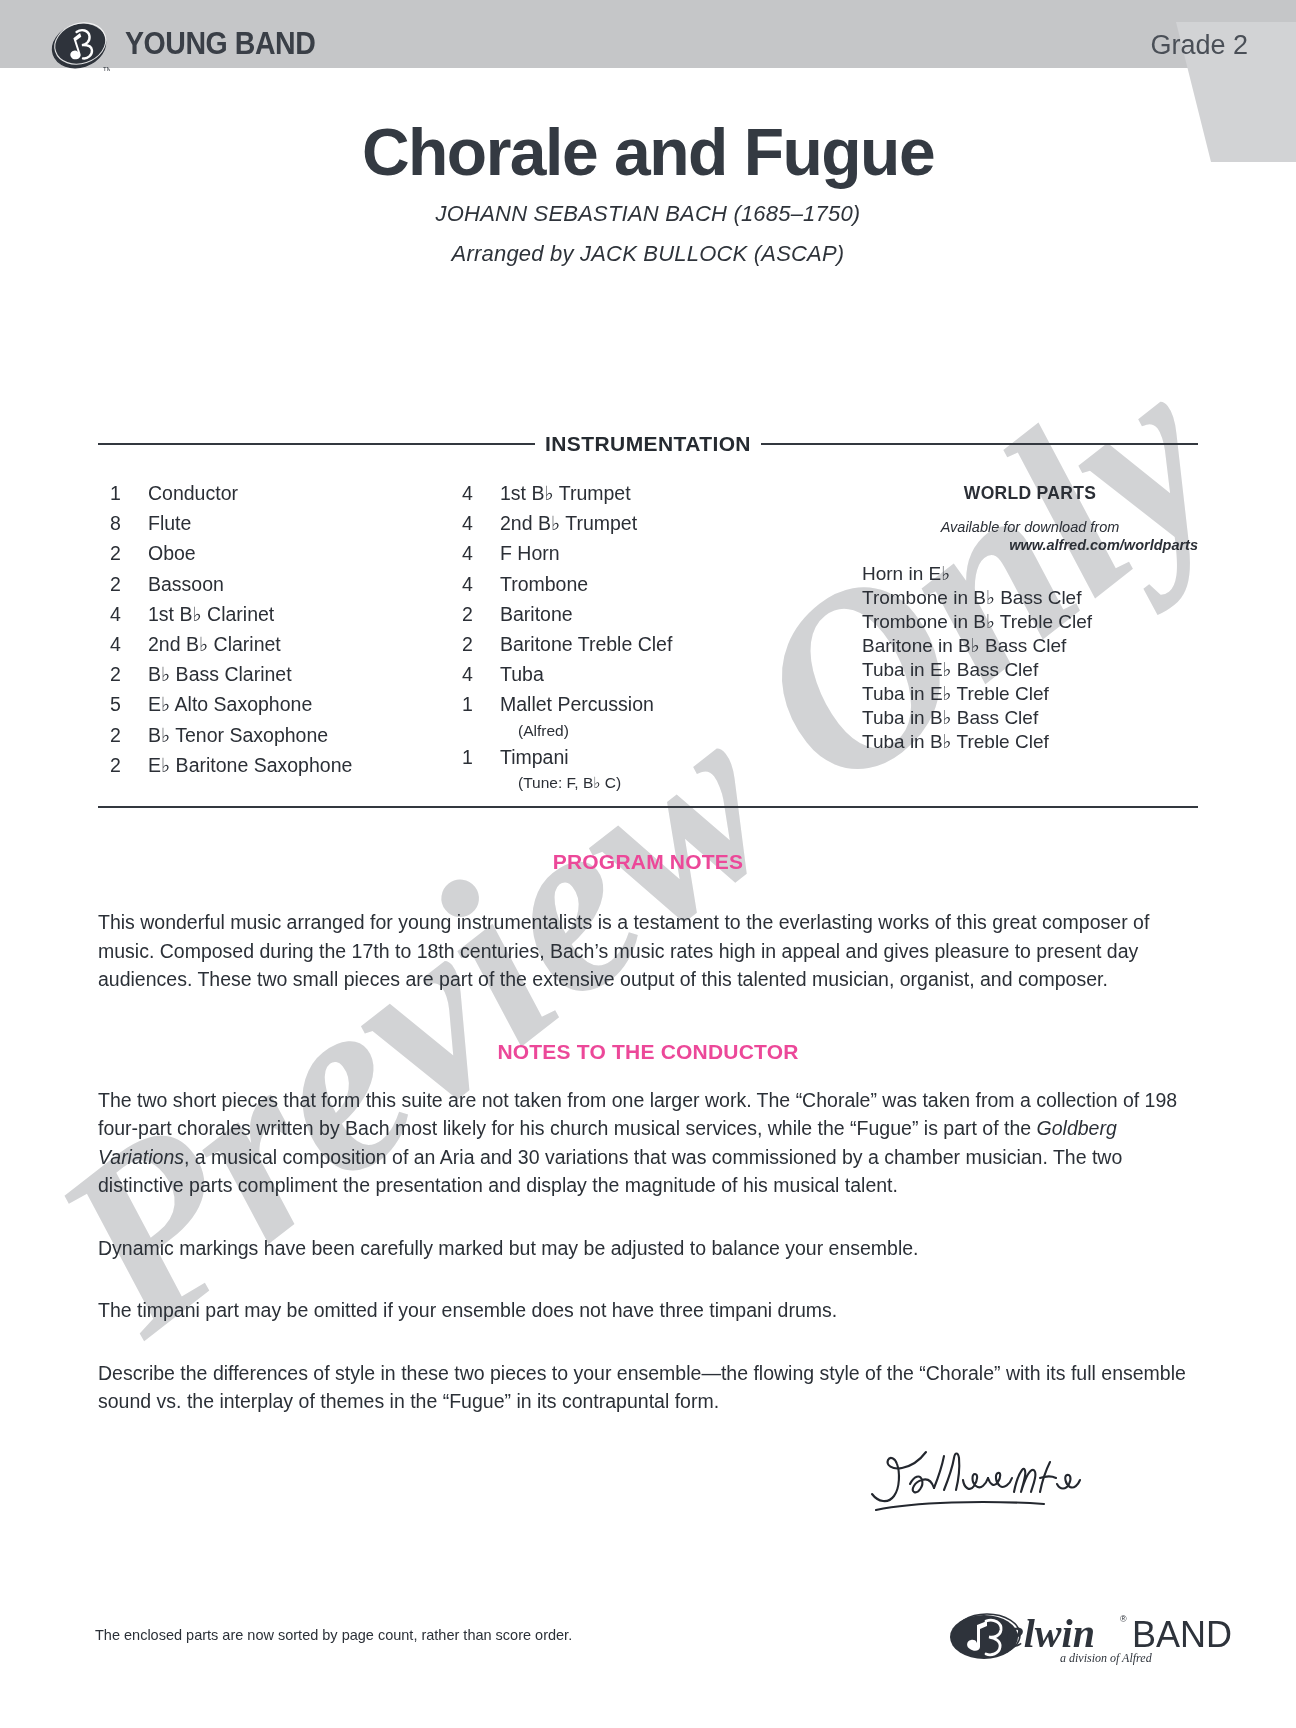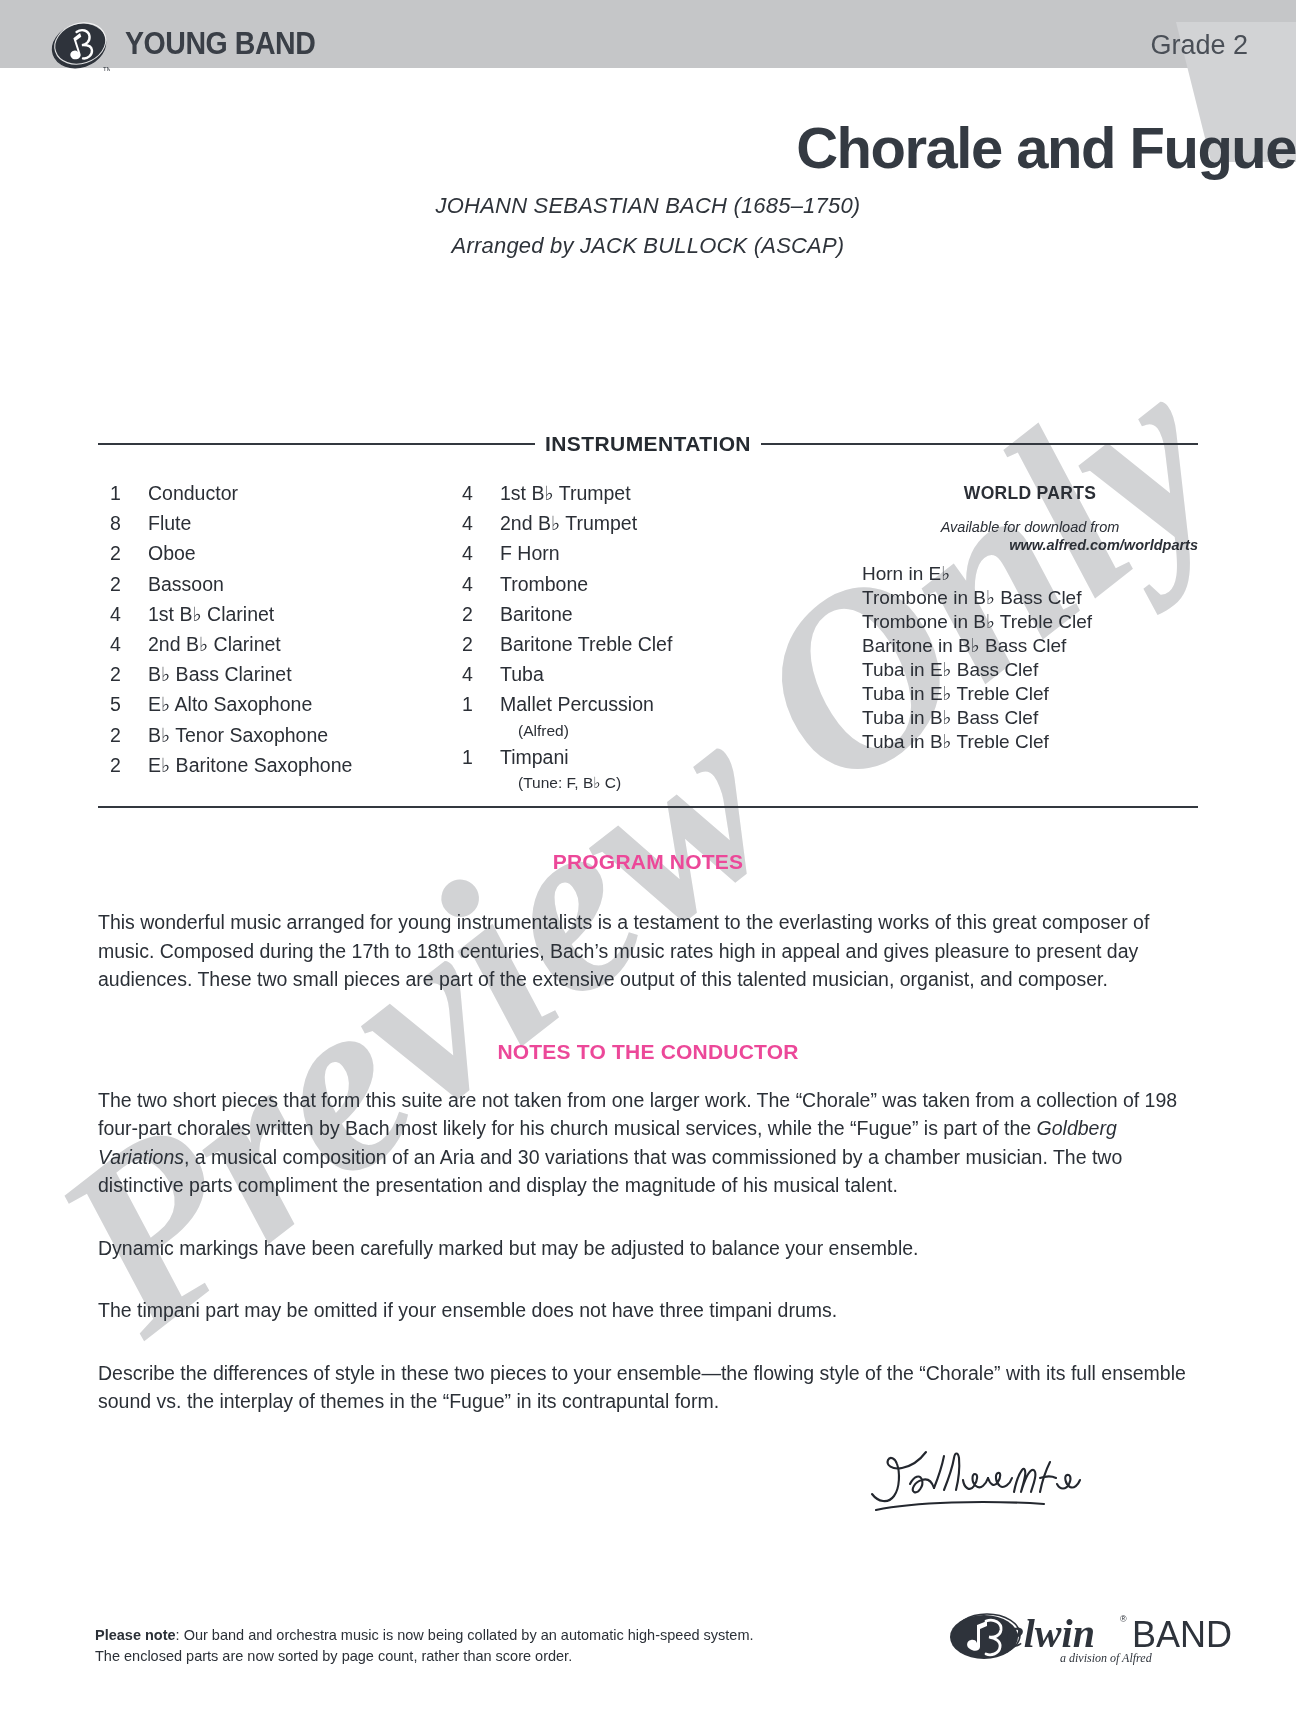--- a/index.html
+++ b/index.html
@@ -76,27 +76,26 @@
 
   
   #title-block {
     position: absolute;
     left: 0; top: 118px;
     width: 1296px;
     text-align: center;
     z-index: 6;
   }
   #work-title {
-    font-size: 58px;
+    font-size: 66px;
     font-weight: 700;
     letter-spacing: -1.5px;
     color: #343a42;
     line-height: 1.05;
     font-family: "Liberation Sans", sans-serif;
-    text-align: right;
   }
   #composer-line, #arranger-line {
     font-style: italic;
     font-size: 22px;
     color: #2e333a;
     margin-top: 14px;
     letter-spacing: 0.2px;
   }
   #arranger-line { }
 
@@ -404,21 +403,20 @@
     <path d="M124 38 C126 44 130 48 134 42 C137 37 137 32 134 33 C131 34 131 42 136 46 C140 49 146 44 148 38"></path>
     <path d="M150 52 C152 42 155 34 158 30 C160 27 162 30 161 36 C160 42 158 48 157 52 C160 42 164 32 168 30 C171 29 172 33 171 38 C170 44 168 48 167 52"></path>
     <path d="M176 52 C178 42 182 30 186 22"></path>
     <path d="M176 38 C182 36 188 36 192 38"></path>
     <path d="M193 44 C196 50 202 50 205 44 C208 38 206 34 203 35 C200 36 201 44 206 47 C210 49 214 45 216 40"></path>
     <path d="M12 70 C50 62 120 60 180 64"></path>
   </g>
 </svg>
 
 <div id="footer-note">
-  <div><b>Please note</b><span>: Our band and orchestra music is now being collated by an automatic high-speed system.</span></div>
   <div>The enclosed parts are now sorted by page count, rather than score order.</div>
 </div>
 
 <svg id="belwin-band-logo" viewBox="0 0 300 70">
   <g transform="translate(0,2)">
     <ellipse cx="40" cy="30" rx="34" ry="22" fill="#2e333b"></ellipse>
     <ellipse cx="43" cy="28" rx="33" ry="21" fill="none" stroke="#2e333b" stroke-width="1.6"></ellipse>
     <path d="M26 42 C22 40 22 34 27 33 C32 32 34 36 33 40 L33 18 L43 14 L43 19 L36 22 L36 40 C36 44 30 45 26 42 Z" fill="#ffffff"></path>
     <path d="M42 14 C50 11 58 16 57 23 C56 29 50 31 45 30 C51 31 57 34 56 40 C55 47 47 49 42 47" fill="none" stroke="#ffffff" stroke-width="2.8" stroke-linecap="round"></path>
   </g>

